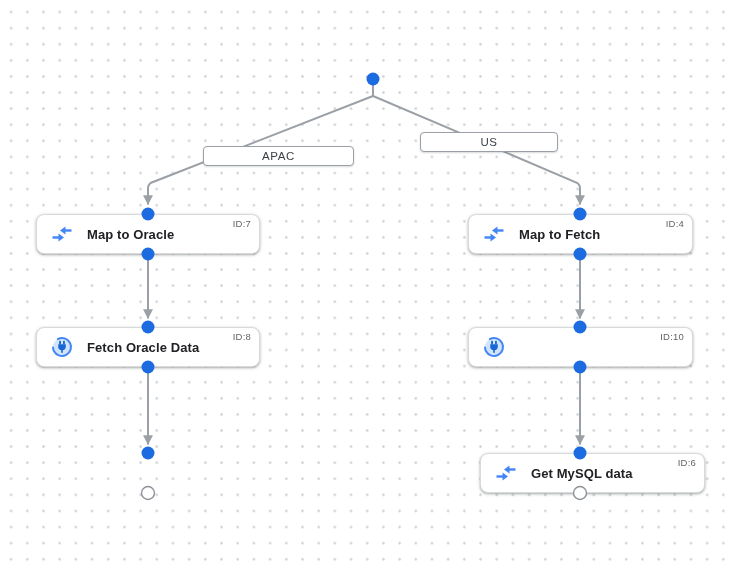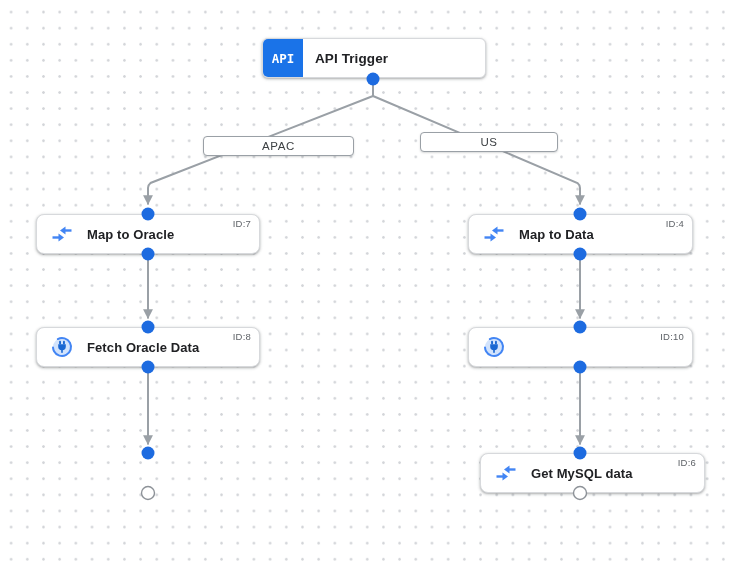--- a/index.html
+++ b/index.html
@@ -55,28 +55,22 @@
       <path d="M373,82 L373,96"></path>
       <path d="M373,96 L150.5,183 Q148,185 148,188 L148,204.5" marker-end="url(#arrow)"></path>
       <path d="M373,96 L577.5,183 Q580,185 580,188 L580,204.5" marker-end="url(#arrow)"></path>
       <path d="M148,254 L148,318.5" marker-end="url(#arrow)"></path>
       <path d="M148,367 L148,444.5" marker-end="url(#arrow)"></path>
       <path d="M580,254 L580,318.5" marker-end="url(#arrow)"></path>
       <path d="M580,367 L580,444.5" marker-end="url(#arrow)"></path>
     </g>
   </svg>
 
-  <div class="node trigger" style="left:262px;top:38px;width:224px">
-    <div class="api-badge">
-      <span>API</span>
-    </div>
-    <div class="node-title">API Trigger</div>
-  </div>
 
-  <div class="branch-label" style="left:203px;top:136px;width:151px">
+  <div class="branch-label" style="left:203px;top:146px;width:151px">
     <span>APAC</span>
   </div>
   <div class="branch-label" style="left:420px;top:132px;width:138px">
     <span>US</span>
   </div>
 
   <div class="node task" style="left:36px;top:214px;width:224px">
     <span class="icon">
       <svg width="20" height="16" viewBox="0 0 20 16">
         <path d="M0.5,10.3 h6.5 v2.4 h-6.5 z" fill="#4285f4"></path>
@@ -107,21 +101,21 @@
 
   <div class="node task" style="left:468px;top:214px;width:225px">
     <span class="icon">
       <svg width="20" height="16" viewBox="0 0 20 16">
         <path d="M0.5,10.3 h6.5 v2.4 h-6.5 z" fill="#4285f4"></path>
           <polygon points="6.5,7.6 12,11.5 6.5,15.4" fill="#4285f4"></polygon>
         <path d="M19.5,3.3 h-6.5 v2.4 h6.5 z" fill="#4285f4"></path>
           <polygon points="13.5,0.6 8,4.5 13.5,8.4" fill="#4285f4"></polygon>
       </svg>
     </span>
-    <div class="node-title">Map to Data</div>
+    <div class="node-title">Map to Fetch</div>
     <div class="node-id">ID:4</div>
   </div>
 
   <div class="node task" style="left:468px;top:327px;width:225px">
     <span class="icon">
       <svg width="22" height="22" viewBox="0 0 22 22">
         <circle cx="11" cy="11" r="9" fill="#d2e3fc"></circle>
         <circle cx="11" cy="11" r="9" fill="none" stroke="#4285f4" stroke-width="2" stroke-linecap="round" stroke-dasharray="46 10.5" transform="rotate(-118 11 11)"></circle>
         <rect x="8.1" y="4.8" width="1.9" height="3.6" rx="0.9" fill="#1967d2"></rect>
         <rect x="12.0" y="4.8" width="1.9" height="3.6" rx="0.9" fill="#1967d2"></rect>

